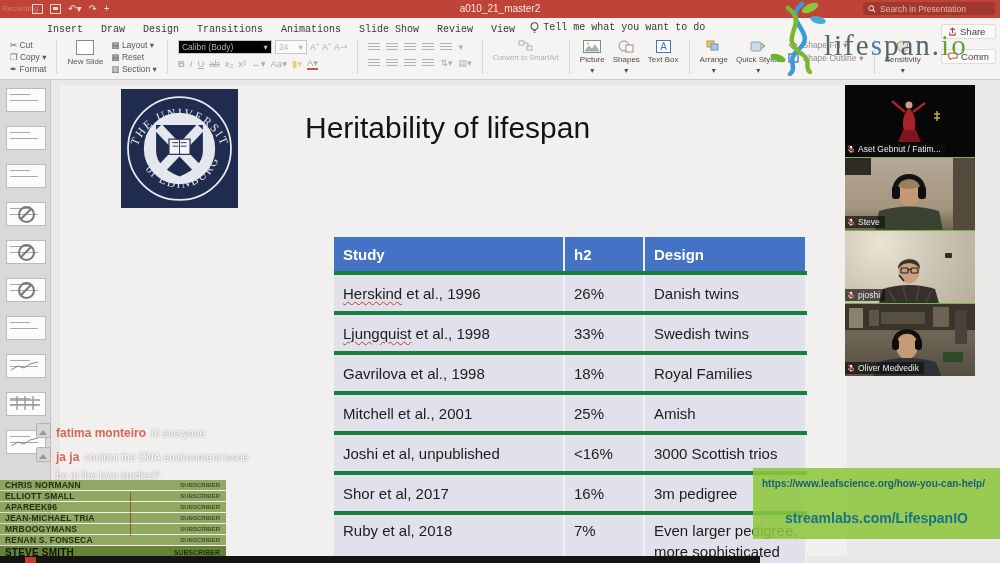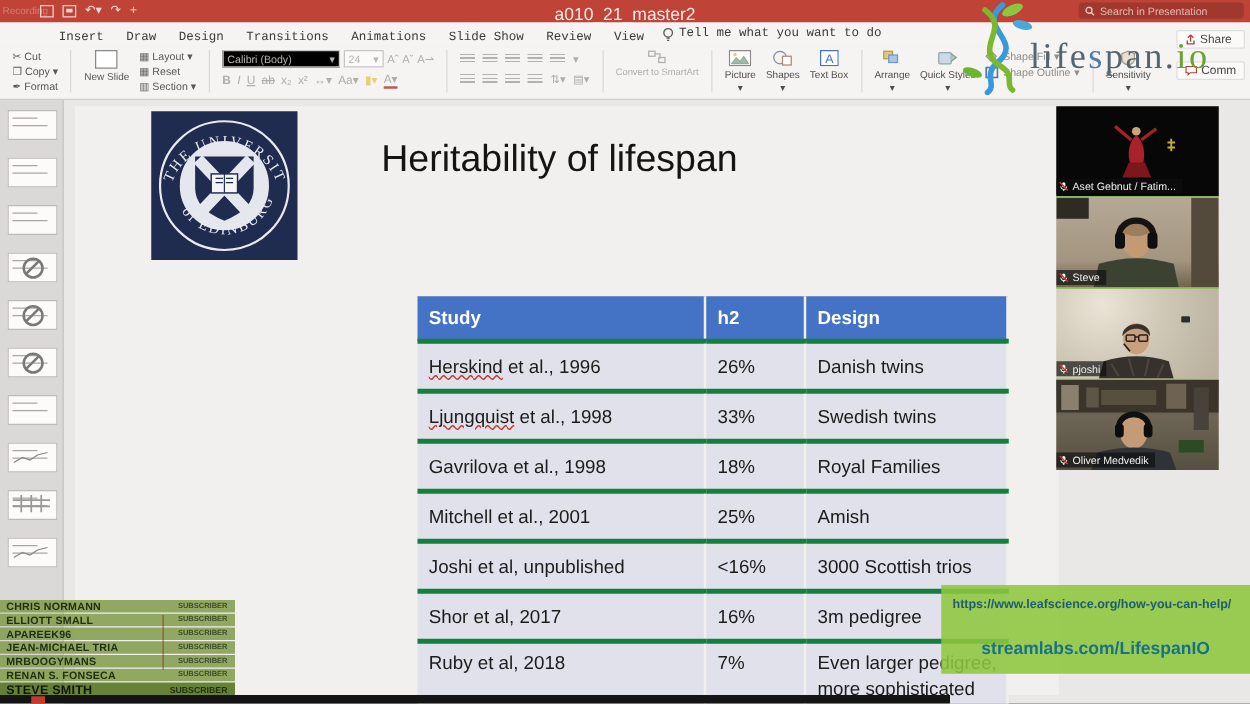--- a/index.html
+++ b/index.html
@@ -4,21 +4,21 @@
 <style>
   html,body{margin:0;padding:0;background:#555;}
   #root{position:relative;width:1000px;height:563px;overflow:hidden;background:#e9e8e7;
         font-family:"Liberation Sans",sans-serif;-webkit-font-smoothing:antialiased;}
   
   .titlebar{position:absolute;left:0;top:0;width:1000px;height:18px;background:#bf4337;display:flex;align-items:center;}
   .rec-label{position:absolute;left:2px;top:4px;font-size:8px;color:rgba(255,230,225,.35);}
   .tb-icons{position:absolute;left:32px;top:3px;display:flex;gap:7px;align-items:center;color:rgba(255,235,230,.9);font-size:10px;line-height:11px;}
   .tb-box{width:9px;height:8px;border:1px solid rgba(255,235,230,.85);display:inline-block;}
   .tb-box.save:after{content:"";display:block;margin:2px auto 0;width:5px;height:3px;background:rgba(255,235,230,.85);}
-  .doc-title{position:absolute;left:0;right:0;top:3px;text-align:center;font-size:14px;color:#fde9e4;}
+  .doc-title{position:absolute;left:0;right:0;top:3px;text-align:center;font-size:10px;color:#fde9e4;}
   .searchbox{position:absolute;right:5px;top:2px;width:122px;height:13px;background:rgba(0,0,0,.16);border-radius:3px;
              display:flex;align-items:center;gap:4px;padding:0 5px;color:rgba(255,235,230,.7);font-size:8.5px;}
   
   .menubar{position:absolute;left:0;top:18px;width:1000px;height:19px;background:#f5f4f3;display:flex;align-items:center;padding-left:38px;box-sizing:border-box;font-family:Liberation Mono, monospace;}
   .menu-item{font-size:10px;color:#3b3a39;padding:0 9px;cursor:default;}
   .tellme{display:flex;align-items:center;gap:4px;font-size:10px;color:#3b3a39;margin-left:6px;}
   .share-btns{position:absolute;right:4px;top:24px;display:flex;gap:10px;z-index:4;font-size:9.5px;color:#444;flex-direction:column;}
   .share-btns .btn{display:flex;gap:3px;align-items:center;background:#fbfaf9;border:1px solid #e0dedc;border-radius:2px;padding:1px 6px;}
   
   .ribbon{position:absolute;left:0;top:37px;width:1000px;height:43px;background:#f5f4f3;border-bottom:1px solid #cfcdcb;
@@ -67,21 +67,21 @@
   .cam2{background:radial-gradient(circle at 28% 18%,#eae4d6 0%,#cfc8b7 45%,#b7ae9b 100%);}
   .cam3{background:linear-gradient(180deg,#3f3930 0%,#6e6556 40%,#55503f 100%);}
   
   .chat{position:absolute;left:36px;top:423px;width:220px;z-index:6;}
   .chat-msg{display:flex;gap:5px;margin-bottom:6px;}
   .chat-avatar{flex:0 0 13px;width:13px;height:13px;background:#d8d6d4;border:1px solid #b5b3b1;border-radius:2px;position:relative;}
   .chat-avatar:after{content:"";position:absolute;left:2px;bottom:2px;border-left:4px solid transparent;border-right:4px solid transparent;border-bottom:5px solid #9a9896;}
   .chat-user{font-weight:700;font-size:12px;color:#dd6350;text-shadow:0 0 2px rgba(255,255,255,.5);margin-right:5px;}
   .chat-text{font-size:10.5px;color:rgba(255,255,255,.95);text-shadow:0 0 2px rgba(110,110,110,.9);}
   
-  .subs{position:absolute;left:0;top:480px;width:188px;z-index:7;display:flex;flex-direction:column;gap:1px;}
+  .subs{position:absolute;left:0;top:480px;width:226px;z-index:7;display:flex;flex-direction:column;gap:1px;}
   .sub-row{height:10px;background:rgba(128,156,74,.86);display:flex;align-items:center;justify-content:space-between;padding:0 6px 0 5px;}
   .sub-name{font-size:8.5px;font-weight:700;color:#223012;letter-spacing:.2px;}
   .sub-badge{font-size:6px;font-weight:700;color:#2f3e1d;opacity:.85;}
   .sub-row.big{height:13px;background:rgba(92,122,44,.94);}
   .sub-row.big .sub-name{font-size:10px;color:#0e1505;}
   .sub-row.big .sub-badge{font-size:7px;color:#16200a;}
   .red-line{position:absolute;left:130px;top:12px;width:1px;height:44px;background:rgba(140,20,10,.55);z-index:8;}
   
   .greenbox{position:absolute;left:753px;top:468px;width:247px;height:71px;background:rgba(141,198,63,.88);z-index:9;}
   .glink1{position:absolute;left:0;right:6px;top:10px;text-align:center;font-size:10px;font-weight:700;color:#1c5d74;}
@@ -486,20 +486,30 @@
         <svg width="8" height="8" viewBox="0 0 10 10">
             <rect x="3.4" y="1" width="3.2" height="5" rx="1.6" fill="#fff"></rect>
             <path d="M2 5.2a3 3 0 0 0 6 0M5 8v2" stroke="#fff" stroke-width="1" fill="none"></path>
             <line x1="1" y1="1" x2="9" y2="9" stroke="#d03a2e" stroke-width="1.6"></line>
           </svg>
         <span>Oliver Medvedik</span>
       </span>
     </div>
   </div>
 
+  <div class="chat">
+    <div class="chat-msg">
+      <span class="chat-avatar"></span>
+      <span><span class="chat-user">fatima monteiro</span><span class="chat-text">hi everyone</span></span>
+    </div>
+    <div class="chat-msg">
+      <span class="chat-avatar"></span>
+      <span><span class="chat-user">ja ja</span><span class="chat-text">couldnt the DNA environment issue be in the twin studies?</span></span>
+    </div>
+  </div>
 
   <div class="subs" id="subs">
     <div class="red-line"></div>
   <div class="sub-row">
         <span class="sub-name">CHRIS NORMANN</span>
         <span class="sub-badge">SUBSCRIBER</span>
       </div>
       <div class="sub-row">
         <span class="sub-name">ELLIOTT SMALL</span>
         <span class="sub-badge">SUBSCRIBER</span>

